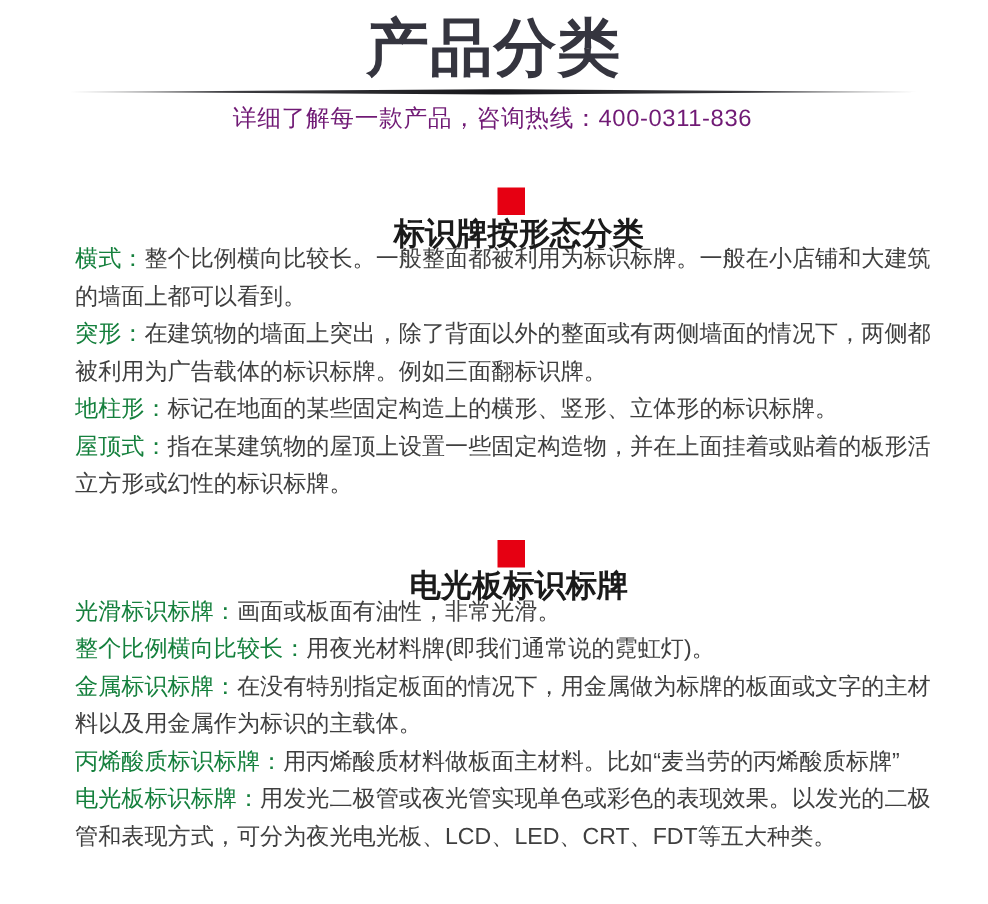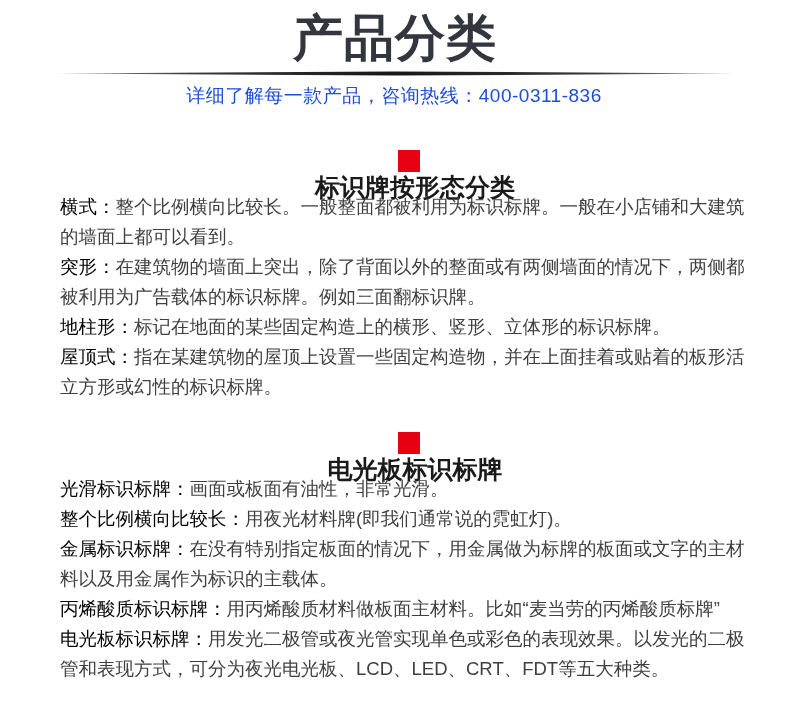--- a/index.html
+++ b/index.html
@@ -15,21 +15,21 @@
     font-size: 50px; line-height: 1.0;
     font-weight: 900;
     color: #35353f;
     letter-spacing: 1px;
   }
   .divider { display: block; margin: 8px auto 0 auto; }
   .subtitle {
     margin: 8px 2px 0 0;
     text-align: center;
     font-size: 19px; line-height: 23px;
-    color: #1d4ed8;
+    color: #701a75;
     letter-spacing: 0.5px;
   }
   .section { margin: 0; }
   .section.first { margin-top: 43px; }
   .section.second { margin-top: 30px; }
   .sec-head {
     display: flex; align-items: center;
     margin-left: 40px; height: 30px; flex-direction: column;
   }
   .red-square {
@@ -46,21 +46,21 @@
   }
   .sec-body {
     margin: 12px 0 0 60px;
     width: 688px;
     font-size: 18.5px;
     line-height: 30px;
     color: #3f3f3f;
     word-break: break-all;
   }
   .item { margin: 0; }
-  .item .label { color: #000000; }
+  .item .label { color: #15803d; }
 </style>
 </head>
 <body>
 
 <div class="page">
 
   <header>
     <h1 class="page-title">产品分类</h1>
     <svg class="divider" width="678" height="5" viewBox="0 0 678 5" aria-hidden="true">
       <defs>

